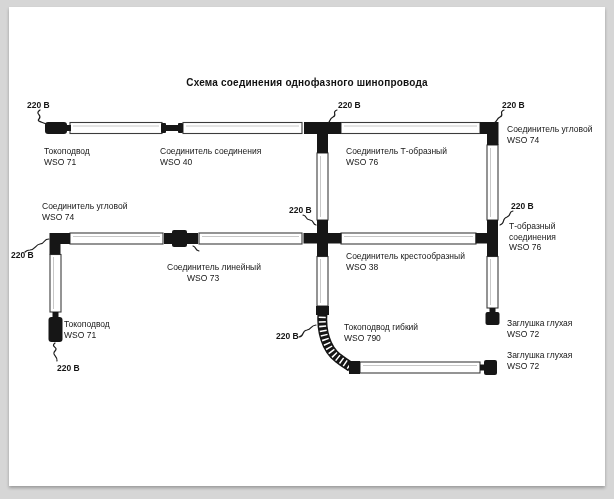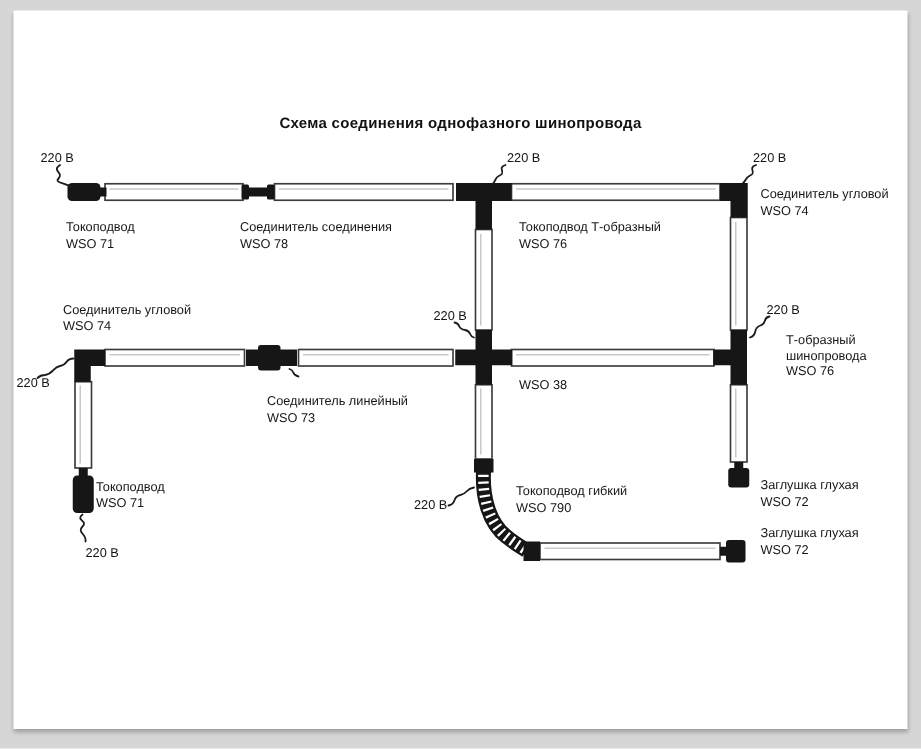--- a/index.html
+++ b/index.html
@@ -6,22 +6,22 @@
   .canvas{position:relative;width:614px;height:499px;background:#d6d6d6;
           font-family:"Liberation Sans",sans-serif;overflow:hidden}
   .panel{position:absolute;left:9px;top:7px;width:596px;height:479px;background:#ffffff;
          box-shadow:0 2px 3px rgba(0,0,0,.28)}
   svg{position:absolute;left:0;top:0}
   .title{position:absolute;left:0;top:77px;width:614px;text-align:center;
          font-size:10px;font-weight:700;color:#111;letter-spacing:.2px}
   .lbl{position:absolute;font-size:8.5px;font-weight:400;color:#161616;
        line-height:10.5px;white-space:nowrap}
   .lbl span{display:block}
-  .indent2 span:nth-child(2){margin-left:0}
-  .volt{position:absolute;font-size:8.5px;font-weight:400;color:#161616;white-space:nowrap}
+  .indent2 span:nth-child(2){margin-left:20px}
+  .volt{position:absolute;font-size:8.5px;font-weight:700;color:#161616;white-space:nowrap}
 </style>
 </head>
 <body>
 
 <div class="canvas">
   <div class="panel"></div>
 
   <svg width="614" height="499" viewBox="0 0 614 499">
 
     <g fill="#ffffff" stroke="#3c3c3c" stroke-width="1.1">
@@ -117,44 +117,45 @@
   <div class="volt" style="left:511px;top:201px">220 В</div>
   <div class="volt" style="left:57px;top:363px">220 В</div>
   <div class="volt" style="left:276px;top:331px">220 В</div>
 
   <div class="lbl" style="left:44px;top:146px">
     <span>Токоподвод</span>
     <span>WSO 71</span>
   </div>
   <div class="lbl" style="left:160px;top:146px">
     <span>Соединитель соединения</span>
-    <span>WSO 78</span>
+    <span>WSO 40</span>
   </div>
   <div class="lbl" style="left:346px;top:146px">
-    <span>Токоподвод Т-образный</span>
+    <span>Соединитель Т-образный</span>
     <span>WSO 76</span>
   </div>
   <div class="lbl" style="left:507px;top:124px">
     <span>Соединитель угловой</span>
     <span>WSO 74</span>
   </div>
   <div class="lbl" style="left:42px;top:201px">
     <span>Соединитель угловой</span>
     <span>WSO 74</span>
   </div>
-  <div class="lbl indent2" style="left:178px;top:262px">
+  <div class="lbl indent2" style="left:167px;top:262px">
     <span>Соединитель линейный</span>
     <span>WSO 73</span>
   </div>
   <div class="lbl" style="left:346px;top:251px">
+    <span>Соединитель крестообразный</span>
     <span>WSO 38</span>
   </div>
-  <div class="lbl" style="left:524px;top:221px">
+  <div class="lbl" style="left:509px;top:221px">
     <span>Т-образный</span>
-    <span>шинопровода</span>
+    <span>соединения</span>
     <span>WSO 76</span>
   </div>
   <div class="lbl" style="left:64px;top:319px">
     <span>Токоподвод</span>
     <span>WSO 71</span>
   </div>
   <div class="lbl" style="left:344px;top:322px">
     <span>Токоподвод гибкий</span>
     <span>WSO 790</span>
   </div>

